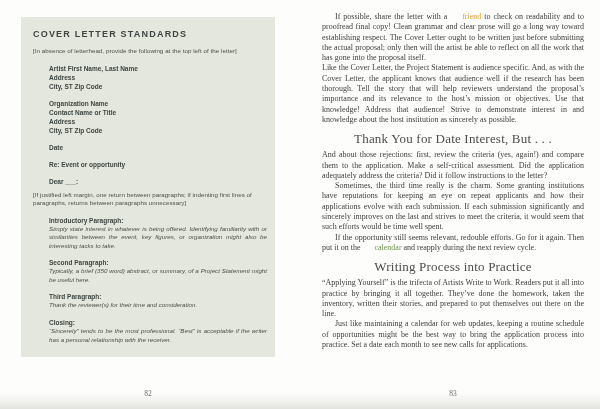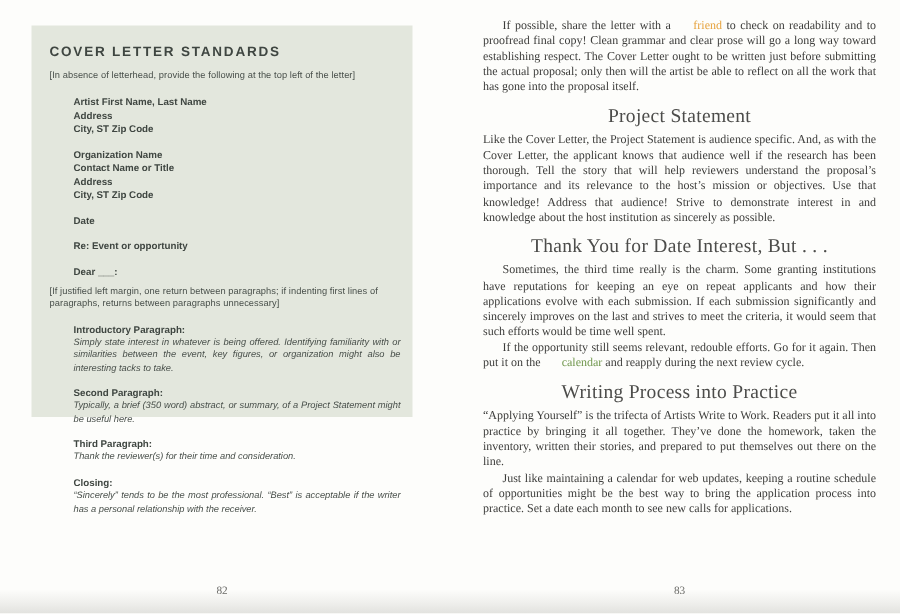--- a/index.html
+++ b/index.html
@@ -10,21 +10,21 @@
     overflow:hidden;
     font-family:"Liberation Sans",sans-serif;
   }
   .spread::after{
     content:"";position:absolute;left:0;right:0;bottom:0;height:16px;
     background:linear-gradient(to bottom,rgba(118,118,108,0) 0%,rgba(118,118,108,.10) 55%,rgba(118,118,108,.20) 100%);
     pointer-events:none;
   }
   
   .standards-box{
-    position:absolute;left:21px;top:17px;width:254px;height:261px;
+    position:absolute;left:21px;top:17px;width:254px;height:340px;
     box-sizing:border-box;
     background:var(--box-bg,#e3e7dd);
     padding:12px 8px 0 12px;
     color:var(--box-text,#49504b);
   }
   .box-title{
     margin:0 0 8px 0;
     font-size:9px;font-weight:bold;letter-spacing:1.2px;
     line-height:10px;color:var(--box-title,#3f4641);
   }
@@ -136,24 +136,24 @@
     </div>
 
     <div class="page-number left">82</div>
   </section>
 
   <section>
     <div class="text-col">
 
       <p class="para indent"><span>If possible, share the letter with a </span><span class="link orange">friend</span><span> to check on readability and to proofread final copy! Clean grammar and clear prose will go a long way toward establishing respect. The Cover Letter ought to be written just before submitting the actual proposal; only then will the artist be able to reflect on all the work that has gone into the proposal itself.</span></p>
 
-      <h2 class="heading">Project Statement</h2>
       <p class="para">Like the Cover Letter, the Project Statement is audience specific. And, as with the Cover Letter, the applicant knows that audience well if the research has been thorough. Tell the story that will help reviewers understand the proposal’s importance and its relevance to the host’s mission or objectives. Use that knowledge! Address that audience! Strive to demonstrate interest in and knowledge about the host institution as sincerely as possible.</p>
 
       <h2 class="heading">Thank You for Date Interest, But . . .</h2>
+      <p class="para">And about those rejections: first, review the criteria (yes, again!) and compare them to the application. Make a self-critical assessment. Did the application adequately address the criteria? Did it follow instructions to the letter?</p>
       <p class="para indent">Sometimes, the third time really is the charm. Some granting institutions have reputations for keeping an eye on repeat applicants and how their applications evolve with each submission. If each submission significantly and sincerely improves on the last and strives to meet the criteria, it would seem that such efforts would be time well spent.</p>
       <p class="para indent"><span>If the opportunity still seems relevant, redouble efforts. Go for it again. Then put it on the </span><span class="link green">calendar</span><span> and reapply during the next review cycle.</span></p>
 
       <h2 class="heading">Writing Process into Practice</h2>
       <p class="para"><span>“Applying Yourself” is the trifecta of </span><span class="book-title-em">Artists Write to Work</span><span>. Readers put it all into practice by bringing it all together. They’ve done the homework, taken the inventory, written their stories, and prepared to put themselves out there on the line.</span></p>
       <p class="para indent">Just like maintaining a calendar for web updates, keeping a routine schedule of opportunities might be the best way to bring the application process into practice. Set a date each month to see new calls for applications.</p>
 
     </div>
     <div class="page-number right">83</div>
   </section>

